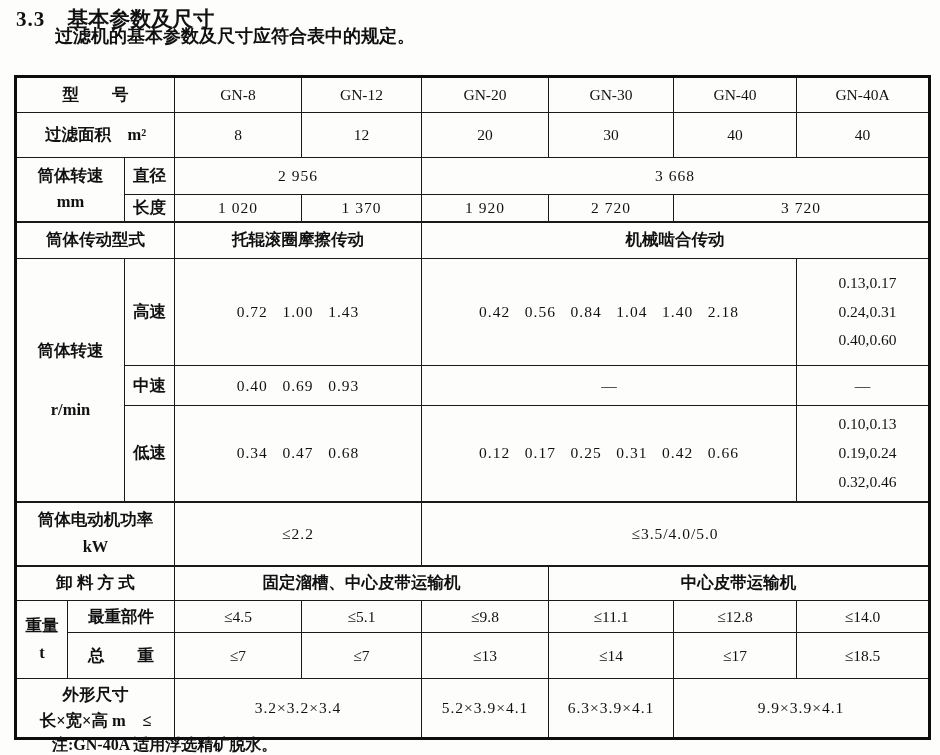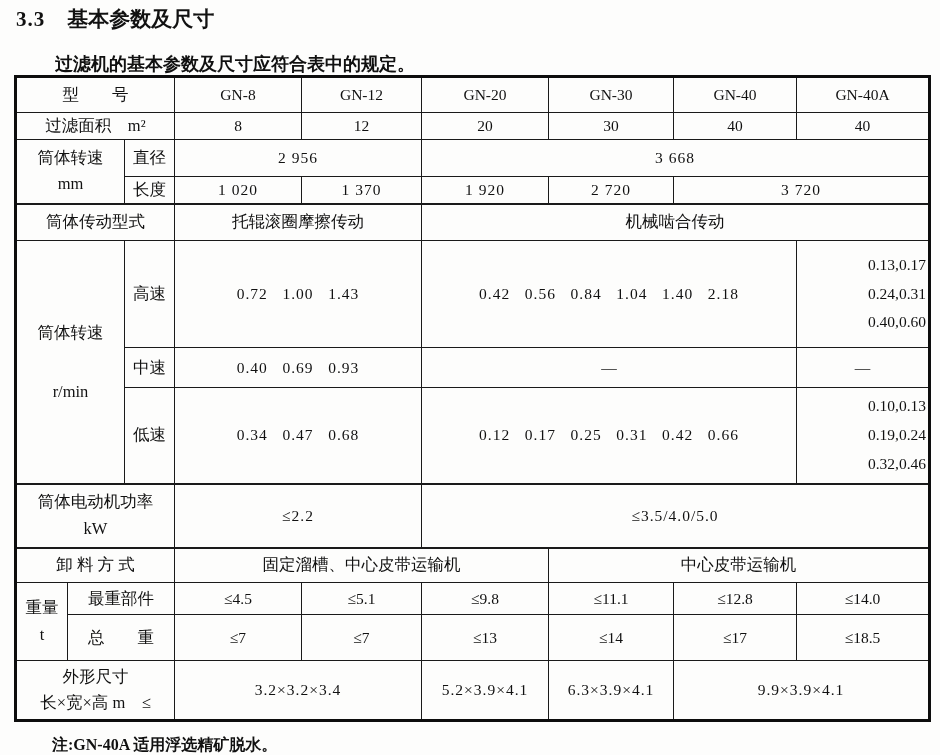--- a/index.html
+++ b/index.html
@@ -4,37 +4,37 @@
 <style>
   html,body{margin:0;padding:0;}
   body{
     width:940px;height:755px;background:#fdfdfc;color:#111;
     font-family:"Liberation Serif","DejaVu Serif",serif;
     position:relative;overflow:hidden;
   }
   .page{position:absolute;inset:0;border-radius:31px;}
   .title{position:absolute;left:16px;top:5px;font-size:21px;font-weight:bold;white-space:pre;}
   .title .num{margin-right:22px;letter-spacing:1px;}
-  .intro{position:absolute;left:55px;top:52px;font-size:18px;font-weight:bold;}
+  .intro{position:absolute;left:55px;top:24px;font-size:18px;font-weight:bold;}
   table{
     position:absolute;left:14px;top:75px;width:914px;
     border-collapse:collapse;table-layout:fixed;
     border:3px solid #0d0d0d;
   }
   td{
     border:1.4px solid #1a1a1a;
     text-align:center;vertical-align:middle;
     font-size:15.5px;padding:0 2px;overflow:hidden;
   }
   tr.sec td{border-top-width:2.6px;text-align:center;}
-  .lbl{font-weight:normal;font-size:16.5px;}
+  .lbl{font-weight:bold;font-size:16.5px;}
   .vals{white-space:pre;letter-spacing:1px;}
   .two-line div{line-height:1.6;}
   .speed-label div.l1{margin-bottom:38px;}
-  .mlines{text-align:right;padding-left:12px;}
+  .mlines{text-align:center;padding-left:12px;}
   .mlines div{line-height:1.85;white-space:pre;}
   .note{position:absolute;left:52px;top:735px;font-size:16px;font-weight:bold;}
 </style>
 </head>
 <body>
 
 <div class="page">
 
   <div class="title"><span class="num">3.3</span><span>基本参数及尺寸</span></div>
 
@@ -57,21 +57,21 @@
         <tr style="height:36px">
       <td colspan="3" class="lbl">型　　号</td>
       <td>GN-8</td>
       <td>GN-12</td>
       <td>GN-20</td>
       <td>GN-30</td>
       <td>GN-40</td>
       <td>GN-40A</td>
     </tr>
 
-    <tr style="height:27px">
+    <tr style="height:45px">
       <td colspan="3" class="lbl">过滤面积　m²</td>
       <td>8</td>
       <td>12</td>
       <td>20</td>
       <td>30</td>
       <td>40</td>
       <td>40</td>
     </tr>
 
     <tr style="height:37px">

